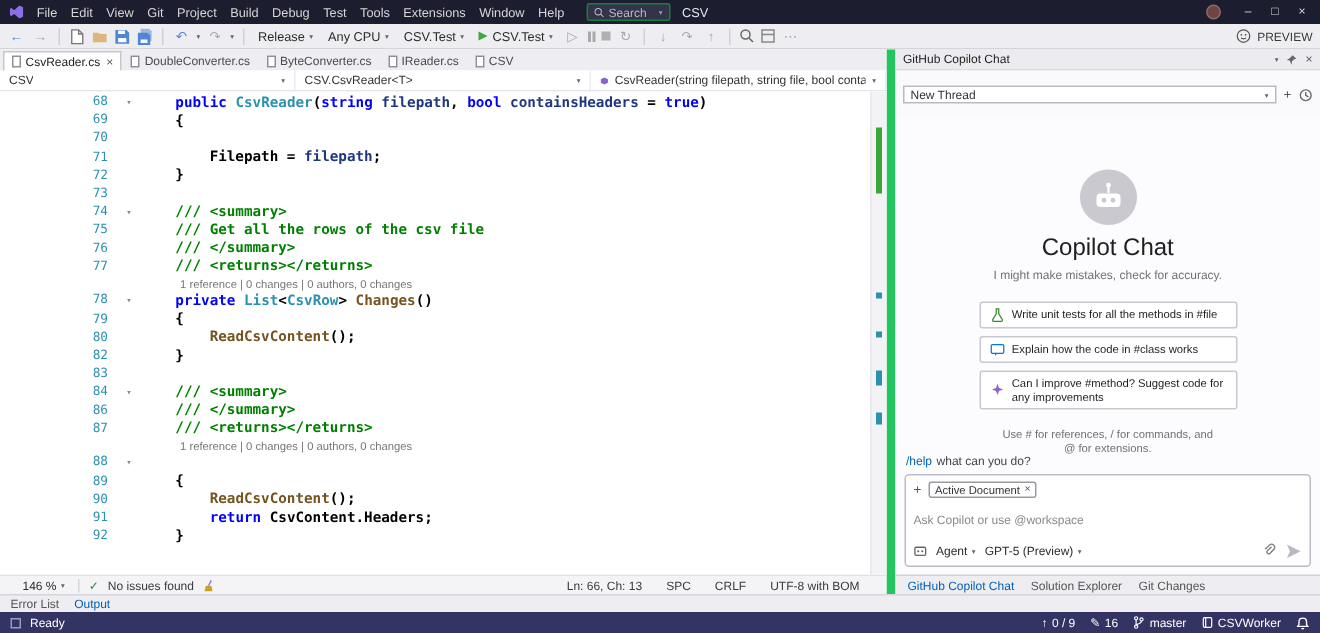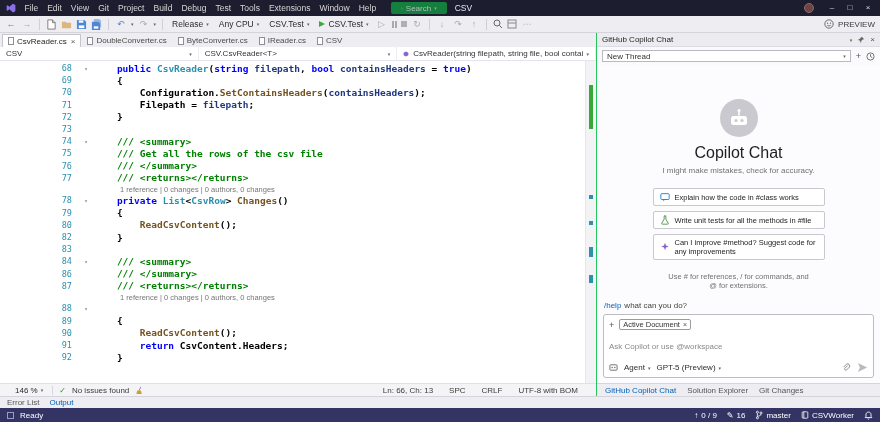--- a/index.html
+++ b/index.html
@@ -5,21 +5,21 @@
   * { margin:0; padding:0; box-sizing:border-box; }
   html,body { width:880px; height:422px; overflow:hidden; }
   body { font-family:"Liberation Sans", sans-serif; background:#eeeef2; color:#1e1e1e; }
   .app { width:880px; height:422px; display:flex; flex-direction:column; }
 
   
   .titlebar { height:16px; background:#1d1d30; display:flex; align-items:center; padding:0 4px; color:#d6d6d6; flex:0 0 auto; }
   .vs-logo { margin:0 4px 0 2px; flex:0 0 auto; }
   .menus { display:flex; align-items:center; }
   .menu-item { padding:0 4.5px; font-size:8.5px; line-height:16px; cursor:default; }
-  .search-box { margin-left:10px; width:56px; height:12px; background:#33334b; border:6px solid #15803d; border-radius:2px; display:flex; align-items:center; gap:3px; padding:0 4px; font-size:8px; color:#b9b9c4; }
+  .search-box { margin-left:10px; width:56px; height:12px; background:#33334b; border:1px solid #15803d; border-radius:2px; display:flex; align-items:center; gap:3px; padding:0 4px; font-size:8px; color:#b9b9c4; }
   .search-box .cv { margin-left:auto; font-size:5px; color:#9a9aa8; }
   .sol { margin-left:8px; font-size:8.5px; color:#e6e6ee; }
   .tb-right { margin-left:auto; display:flex; align-items:center; gap:2px; }
   .avatar { width:10px; height:10px; border-radius:50%; background:#6e4444; border:1px solid #8a6a6a; margin-right:8px; }
   .winbtn { width:16px; text-align:center; font-size:8px; color:#d8d8d8; line-height:16px; }
 
   
   .toolbar { height:17px; background:#eeeef2; border-bottom:1px solid #d4d4da; display:flex; align-items:center; padding:0 5px; gap:4px; font-size:8.5px; flex:0 0 auto; }
   .tbi { width:12px; text-align:center; font-size:9px; line-height:12px; color:#555; }
   .ic-back { color:#4f87d4; }
@@ -28,21 +28,21 @@
   .dd { display:flex; align-items:center; gap:3px; padding:0 3px; color:#2b2b2b; }
   .dd .cv, .cv { font-size:5px; color:#666; }
   .play-tri { width:0; height:0; border-left:6px solid #3aaa3a; border-top:3.5px solid transparent; border-bottom:3.5px solid transparent; }
   .ic-pause { display:inline-flex; gap:1.5px; }
   .ic-pause i { width:2px; height:7px; background:#aaa; display:block; }
   .ic-stop { width:6px; height:6px; background:#b0b0b0; display:inline-block; }
   .preview-area { margin-left:auto; display:flex; align-items:center; gap:4px; font-size:8px; color:#3b3b3b; }
 
   
   .main { flex:1 1 auto; display:flex; min-height:0; }
-  .left { width:597px; flex:0 0 597px; display:flex; flex-direction:column; border-right:1px solid #22c55e; background:#fff; min-height:0; }
+  .left { width:597px; flex:0 0 597px; display:flex; flex-direction:column; border-right:6px solid #22c55e; background:#fff; min-height:0; }
   .right { flex:1; display:flex; flex-direction:column; background:#fafafc; min-height:0; }
 
   
   .tabstrip { height:14px; background:#eeeef2; display:flex; align-items:flex-end; padding-left:2px; gap:1px; flex:0 0 auto; }
   .tab { height:13px; display:flex; align-items:center; gap:3px; padding:0 5px; font-size:8px; color:#4b4b4b; white-space:nowrap; }
   .tab.active { background:#fff; color:#1e1e1e; border:1px solid #c6c6cc; border-bottom:none; }
   .ficon { width:6px; height:8px; background:#fff; border:1px solid #8f8f98; display:inline-block; }
   .tclose { font-size:8px; color:#555; margin-left:1px; }
 
   
@@ -69,21 +69,21 @@
 
   
   .editor-status { height:13px; background:#f4f4f7; border-top:1px solid #e0e0e6; display:flex; align-items:center; gap:6px; padding:0 12px; font-size:8px; color:#3b3b3b; flex:0 0 auto; }
   .vsep { width:1px; height:9px; background:#d6d6dc; }
   .okmark { color:#388a34; font-size:8px; }
   .right-info { margin-left:auto; display:flex; gap:16px; padding-right:6px; }
 
   
   .panel-header { height:14px; background:#ececf0; border-bottom:1px solid #dcdce2; display:flex; align-items:center; gap:4px; padding:0 5px; font-size:8px; color:#1e1e1e; flex:0 0 auto; }
   .panel-header .hicons { margin-left:auto; display:flex; align-items:center; gap:5px; color:#555; }
-  .thread-row { height:18px; display:flex; align-items:center; gap:5px; padding:2px 5px; flex:0 0 auto; background:#fafafc; }
+  .thread-row { height:18px; display:flex; align-items:center; gap:5px; padding:16px 5px; flex:0 0 auto; background:#fafafc; }
   .thread-combo { flex:1; height:12px; border:1px solid #b9b9c2; background:#fff; display:flex; align-items:center; gap:4px; padding:0 4px; font-size:8px; color:#333; }
   .thread-combo .cv { margin-left:auto; }
   .ti { color:#555; font-size:9px; line-height:10px; }
 
   .panel-body { flex:1 1 auto; display:flex; flex-direction:column; align-items:center; padding-top:34px; background:#fcfcfe; min-height:0; }
   .robot-circle { width:38px; height:38px; border-radius:50%; background:#c9c9cf; display:flex; align-items:center; justify-content:center; margin-bottom:7px; }
   .cc-heading { font-size:16px; font-weight:400; color:#1e1e1e; margin-bottom:4px; }
   .cc-disclaimer { font-size:8px; color:#717171; margin-bottom:13px; }
   .cards { display:flex; flex-direction:column; gap:5px; width:172px; }
   .card { border:1px solid #c8c8cf; background:#fff; border-radius:2px; padding:3px 6px; font-size:7.5px; color:#1e1e1e; display:flex; align-items:center; gap:5px; }
@@ -273,21 +273,21 @@
             </svg>
           <span class="lbl">CsvReader(string filepath, string file, bool containsHeaders = tru</span>
           <span class="cv">▾</span>
         </div>
       </div>
 
       <div class="editor">
         <div class="code" id="code">
             <div class="row"><span class="ln">68</span><span class="fold">▾</span><span class="ct"><span class="tk-p">    </span><span class="tk-k">public</span><span class="tk-p"> </span><span class="tk-t">CsvReader</span><span class="tk-p">(</span><span class="tk-k">string</span><span class="tk-v"> filepath</span><span class="tk-p">, </span><span class="tk-k">bool</span><span class="tk-v"> containsHeaders</span><span class="tk-p"> = </span><span class="tk-k">true</span><span class="tk-p">)</span></span></div>
             <div class="row"><span class="ln">69</span><span class="fold"></span><span class="ct"><span class="tk-p">    {</span></span></div>
-            <div class="row"><span class="ln">70</span><span class="fold"></span><span class="ct"><span class="tk-p">        Configuration.</span><span class="tk-m">SetContainsHeaders</span><span class="tk-p">(</span><span class="tk-v">containsHeaders</span><span class="tk-p">);</span></span></div>
+            <div class="row"><span class="ln">70</span><span class="fold"></span></div>
             <div class="row"><span class="ln">71</span><span class="fold"></span><span class="ct"><span class="tk-p">        Filepath = </span><span class="tk-v">filepath</span><span class="tk-p">;</span></span></div>
             <div class="row"><span class="ln">72</span><span class="fold"></span><span class="ct"><span class="tk-p">    }</span></span></div>
             <div class="row"><span class="ln">73</span><span class="fold"></span><span class="ct"></span></div>
             <div class="row"><span class="ln">74</span><span class="fold">▾</span><span class="ct"><span class="tk-c">    /// &lt;summary&gt;</span></span></div>
             <div class="row"><span class="ln">75</span><span class="fold"></span><span class="ct"><span class="tk-c">    /// Get all the rows of the csv file</span></span></div>
             <div class="row"><span class="ln">76</span><span class="fold"></span><span class="ct"><span class="tk-c">    /// &lt;/summary&gt;</span></span></div>
             <div class="row"><span class="ln">77</span><span class="fold"></span><span class="ct"><span class="tk-c">    /// &lt;returns&gt;&lt;/returns&gt;</span></span></div>
             <div class="row lens-row"><span class="lens">1 reference | 0 changes | 0 authors, 0 changes</span></div>
             <div class="row"><span class="ln">78</span><span class="fold">▾</span><span class="ct"><span class="tk-p">    </span><span class="tk-k">private</span><span class="tk-p"> </span><span class="tk-t">List</span><span class="tk-p">&lt;</span><span class="tk-t">CsvRow</span><span class="tk-p">&gt; </span><span class="tk-m">Changes</span><span class="tk-p">()</span></span></div>
             <div class="row"><span class="ln">79</span><span class="fold"></span><span class="ct"><span class="tk-p">    {</span></span></div>
@@ -368,30 +368,30 @@
               <rect x="11.2" y="5.5" width="1.6" height="4" fill="#fff"></rect>
               <circle cx="12" cy="4.5" r="1.6" fill="#fff"></circle>
             </svg>
         </div>
         <div class="cc-heading">Copilot Chat</div>
         <div class="cc-disclaimer">I might make mistakes, check for accuracy.</div>
 
         <div class="cards">
           <div class="card">
             <svg width="10" height="10" viewBox="0 0 12 12">
+                <path d="M5 1h2v4l3 5a1 1 0 0 1-1 1H3a1 1 0 0 1-1-1l3-5z" fill="none" stroke="#388a34"></path>
+              </svg>
+            <span>Write unit tests for all the methods in #file</span>
+          </div>
+          <div class="card">
+            <svg width="10" height="10" viewBox="0 0 12 12">
                 <rect x="1" y="2" width="10" height="7" rx="1" fill="none" stroke="#0078d4"></rect>
                 <path d="M4 9v2l2-2z" fill="#0078d4"></path>
               </svg>
             <span>Explain how the code in #class works</span>
-          </div>
-          <div class="card">
-            <svg width="10" height="10" viewBox="0 0 12 12">
-                <path d="M5 1h2v4l3 5a1 1 0 0 1-1 1H3a1 1 0 0 1-1-1l3-5z" fill="none" stroke="#388a34"></path>
-              </svg>
-            <span>Write unit tests for all the methods in #file</span>
           </div>
           <div class="card">
             <svg width="10" height="10" viewBox="0 0 12 12">
                 <path d="M6 1l1.2 3.3 3.3 1.2-3.3 1.2L6 10 4.8 6.7 1.5 5.5l3.3-1.2z" fill="#8a63d2"></path>
               </svg>
             <span>Can I improve #method? Suggest code for any improvements</span>
           </div>
         </div>
 
         <div class="cc-hint">Use # for references, / for commands, and @ for extensions.</div>

